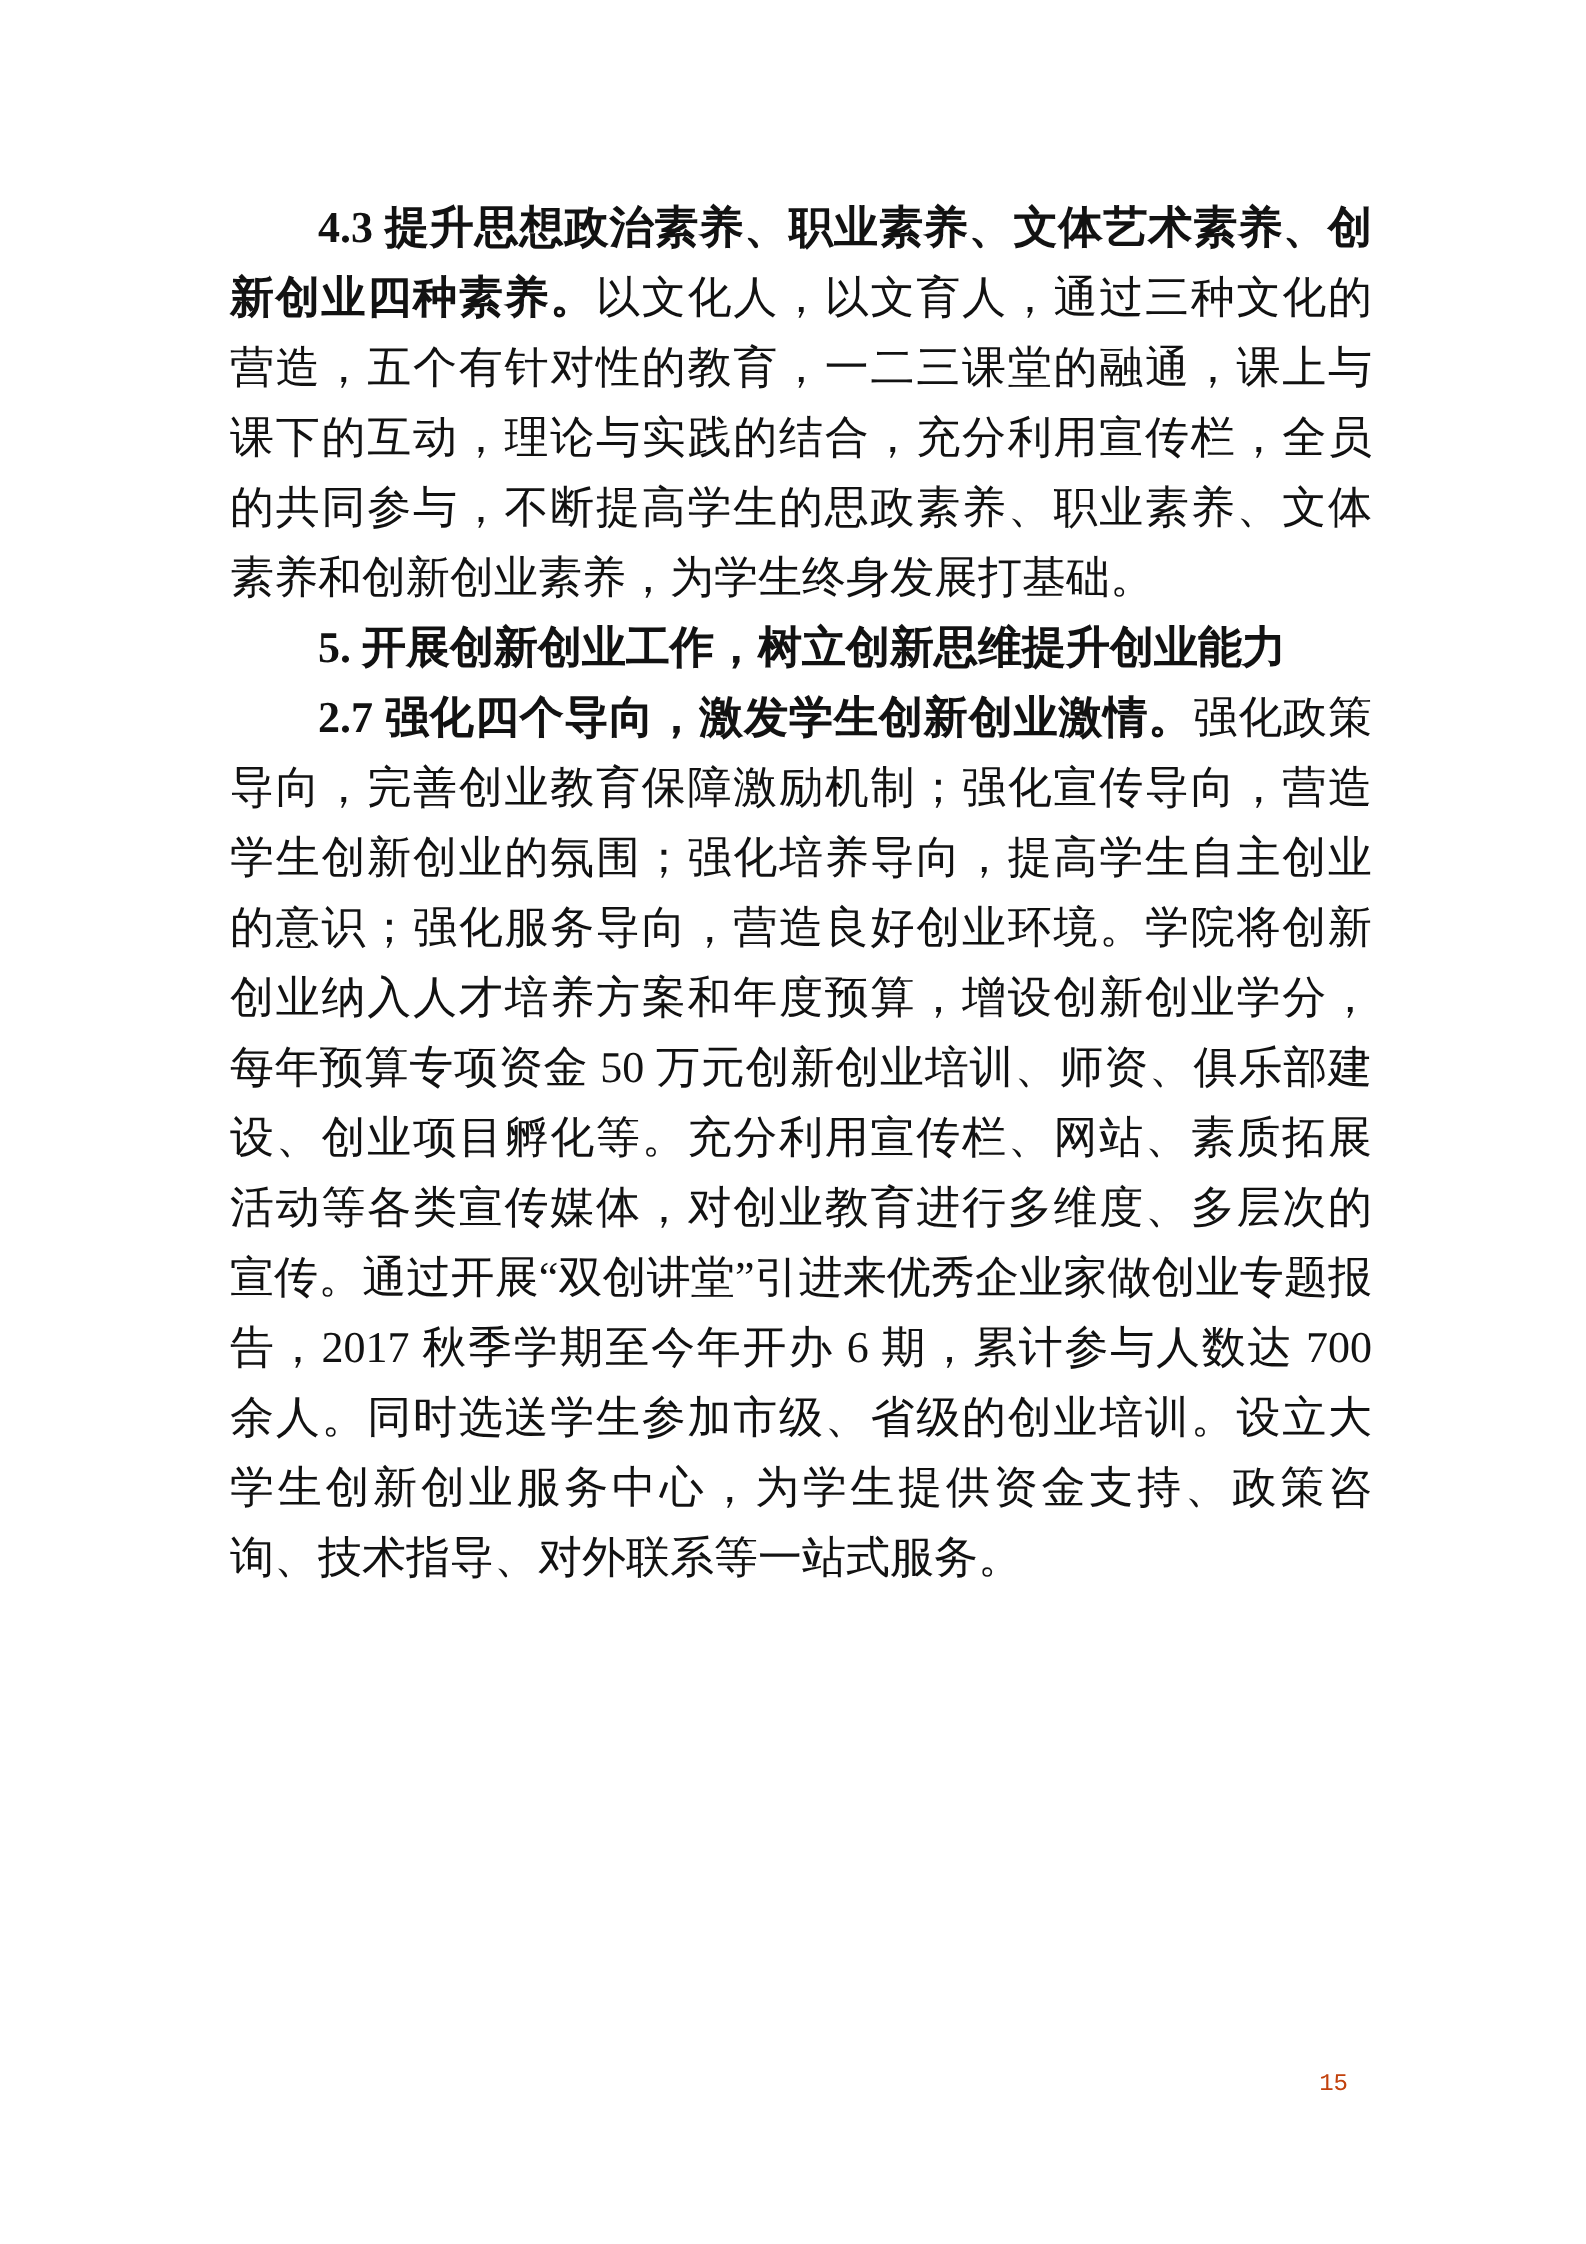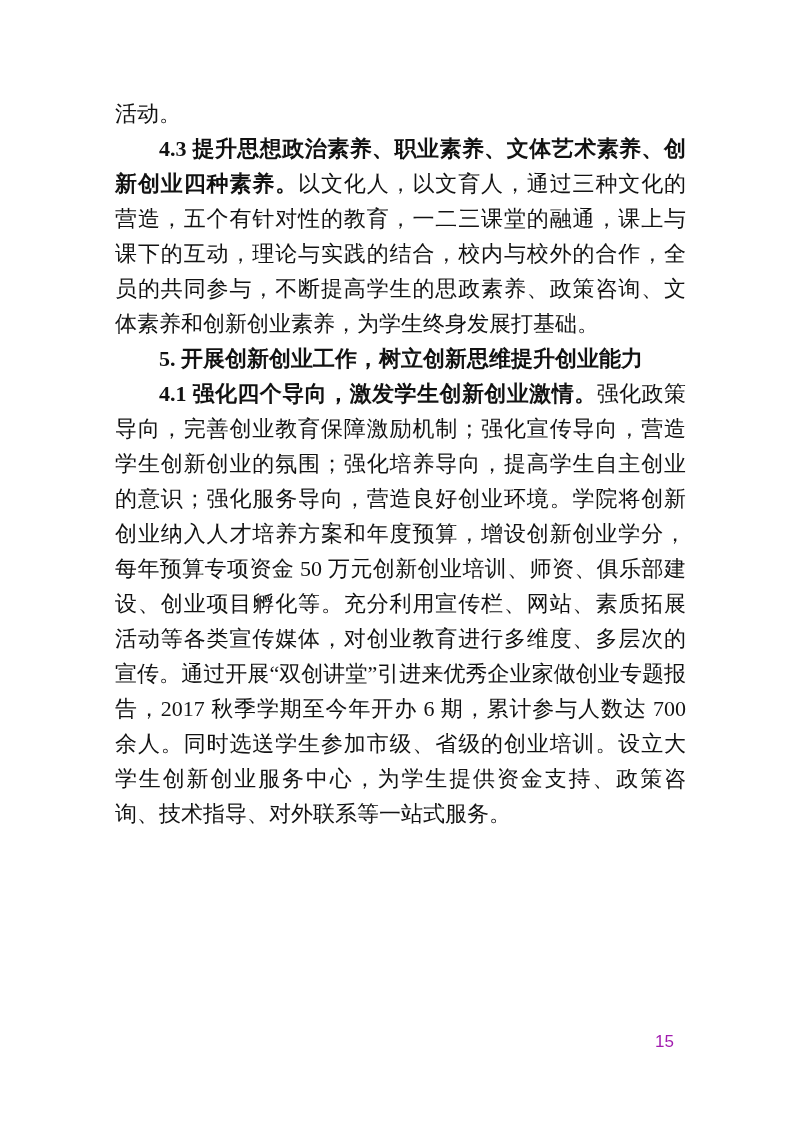--- a/index.html
+++ b/index.html
@@ -34,39 +34,38 @@
   .doc-body p.no-indent {
     text-indent: 0;
   }
   .doc-body b {
     font-weight: bold;
   }
   .page-number {
     position: absolute;
     top: 1034px;
     right: 119px;
-    font-family: Liberation Sans, sans-serif;
-    font-size: 17px;
+    font-family: Liberation Mono, monospace;
+    font-size: 12px;
     line-height: 16px;
-    color: #a21caf;
+    color: #c2410c;
   }
 </style>
 </head>
 <body>
 
 <div class="page">
 
   <div class="doc-body">
 
-    <p class="no-indent"><span>活动。</span></p>
 
-    <p><b>4.3 提升思想政治素养、职业素养、文体艺术素养、创新创业四种素养。</b><span>以文化人，以文育人，通过三种文化的营造，五个有针对性的教育，一二三课堂的融通，课上与课下的互动，理论与实践的结合，校内与校外的合作，全员的共同参与，不断提高学生的思政素养、政策咨询、文体素养和创新创业素养，为学生终身发展打基础。</span></p>
+    <p><b>4.3 提升思想政治素养、职业素养、文体艺术素养、创新创业四种素养。</b><span>以文化人，以文育人，通过三种文化的营造，五个有针对性的教育，一二三课堂的融通，课上与课下的互动，理论与实践的结合，充分利用宣传栏，全员的共同参与，不断提高学生的思政素养、职业素养、文体素养和创新创业素养，为学生终身发展打基础。</span></p>
 
     <p><b>5. 开展创新创业工作，树立创新思维提升创业能力</b></p>
 
-    <p><b>4.1 强化四个导向，激发学生创新创业激情。</b><span>强化政策导向，完善创业教育保障激励机制；强化宣传导向，营造学生创新创业的氛围；强化培养导向，提高学生自主创业的意识；强化服务导向，营造良好创业环境。学院将创新创业纳入人才培养方案和年度预算，增设创新创业学分，每年预算专项资金 50 万元创新创业培训、师资、俱乐部建设、创业项目孵化等。充分利用宣传栏、网站、素质拓展活动等各类宣传媒体，对创业教育进行多维度、多层次的宣传。通过开展“双创讲堂”引进来优秀企业家做创业专题报告，2017 秋季学期至今年开办 6 期，累计参与人数达 700 余人。同时选送学生参加市级、省级的创业培训。设立大学生创新创业服务中心，为学生提供资金支持、政策咨询、技术指导、对外联系等一站式服务。</span></p>
+    <p><b>2.7 强化四个导向，激发学生创新创业激情。</b><span>强化政策导向，完善创业教育保障激励机制；强化宣传导向，营造学生创新创业的氛围；强化培养导向，提高学生自主创业的意识；强化服务导向，营造良好创业环境。学院将创新创业纳入人才培养方案和年度预算，增设创新创业学分，每年预算专项资金 50 万元创新创业培训、师资、俱乐部建设、创业项目孵化等。充分利用宣传栏、网站、素质拓展活动等各类宣传媒体，对创业教育进行多维度、多层次的宣传。通过开展“双创讲堂”引进来优秀企业家做创业专题报告，2017 秋季学期至今年开办 6 期，累计参与人数达 700 余人。同时选送学生参加市级、省级的创业培训。设立大学生创新创业服务中心，为学生提供资金支持、政策咨询、技术指导、对外联系等一站式服务。</span></p>
 
 
   </div>
 
   <div class="page-number">15</div>
 
 </div>
 
 </body></html>

